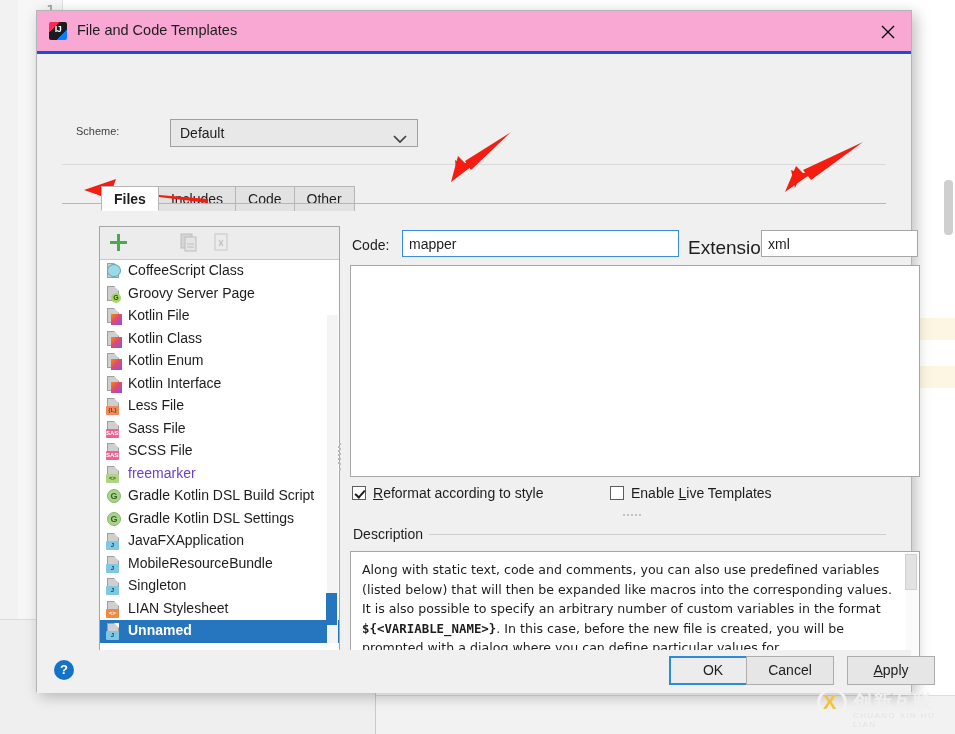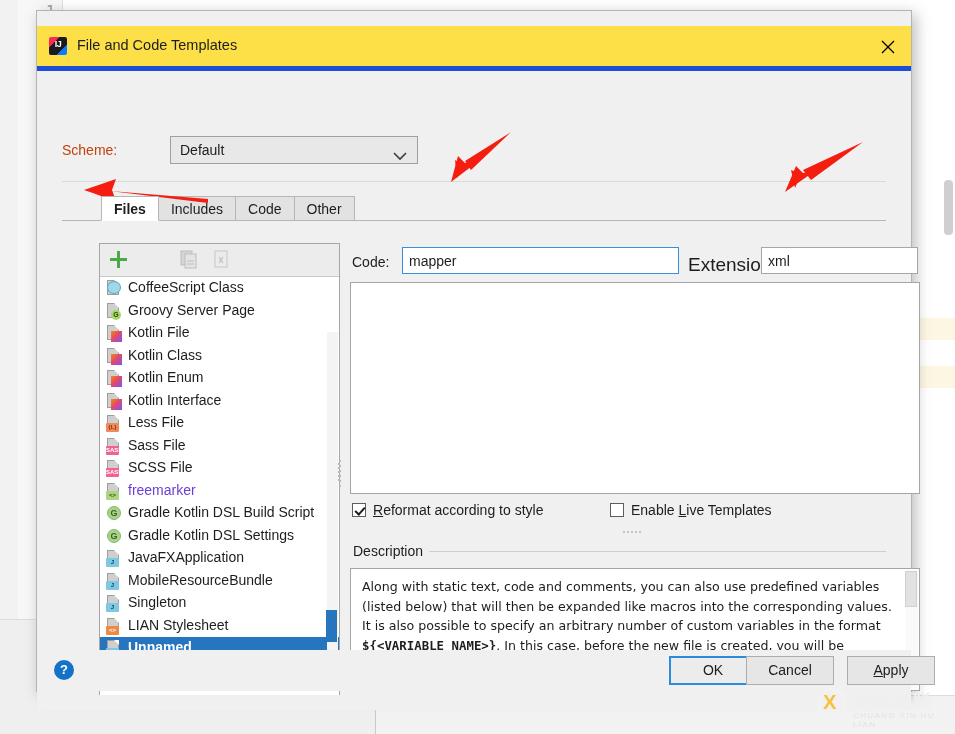--- a/index.html
+++ b/index.html
@@ -28,51 +28,51 @@
   .ide-bottom-strip{position:absolute;left:0;bottom:0;width:955px;height:38px;background:#f2f2f2;border-top:1px solid #dcdcdc;}
   .ide-bottom-left{position:absolute;left:0;bottom:0;width:375px;height:114px;background:#efefef;border-right:1px solid #c9c9c9;border-top:1px solid #dcdcdc;}
   .ide-scroll-v{position:absolute;right:2px;top:180px;width:9px;height:55px;background:#cfcfcf;border-radius:4px;}
 
   
   #dialog{
     position:absolute;left:36px;top:10px;width:874px;height:680px;
     background:#f0f0f0;border:1px solid #b4b4b4;
     box-shadow:4px 4px 14px rgba(0,0,0,0.26);
   }
-  .dlg-titlebar{position:relative;height:40px;background:#fde047;border-bottom:5px solid #1d4ed8;margin-top:15px;}
+  .dlg-titlebar{position:relative;height:40px;background:#f9a8d4;border-bottom:3px solid #1d4ed8;}
   .dlg-icon{
     position:absolute;left:12px;top:11px;width:18px;height:18px;border-radius:2px;
     background:linear-gradient(135deg,#fe2857 0%,#fe2857 28%,#1b1b1f 28%,#1b1b1f 72%,#087cfa 72%,#087cfa 100%);
     overflow:hidden;
   }
   .dlg-icon::after{
     content:"IJ";position:absolute;left:0;right:0;top:2px;text-align:center;
     font-family:"Liberation Sans",sans-serif;font-size:9px;font-weight:bold;color:#fff;letter-spacing:-0.5px;
   }
   .dlg-title{position:absolute;left:40px;top:11px;font-size:14.5px;color:#1d1d1d;}
   .dlg-close{
     position:absolute;right:0;top:0;width:46px;height:40px;cursor:pointer;
   }
   .dlg-close svg{position:absolute;left:15px;top:13px;}
 
   .dlg-body{position:relative;height:639px;background:#f0f0f0;}
 
   
-  .scheme-label{position:absolute;left:25px;top:71px;font-size:14px;color:#c2410c;}
+  .scheme-label{position:absolute;left:39px;top:71px;font-size:11px;color:#404040;}
   .scheme-combo{
     position:absolute;left:133px;top:65px;width:248px;height:28px;
     background:#e8e8e8;border:1px solid #a0a0a0;box-sizing:border-box;cursor:pointer;
   }
   .scheme-combo .val{position:absolute;left:9px;top:5px;font-size:14px;color:#1d1d1d;}
   .scheme-combo .chev{position:absolute;right:10px;top:10px;}
 
   .hr-under-scheme{position:absolute;left:25px;right:25px;top:110px;height:1px;background:#dadada;}
 
   
-  .tabs{position:absolute;left:64px;top:125px;height:26px;}
+  .tabs{position:absolute;left:64px;top:132px;height:26px;}
   .tab{
     position:relative;float:left;height:25px;line-height:25px;padding:0 12px;
     font-size:14px;color:#1d1d1d;background:#e2e2e2;border:1px solid #b6b6b6;
     border-bottom:none;margin-right:-1px;cursor:pointer;box-sizing:border-box;
   }
   .tab.active{background:#ffffff;font-weight:bold;border-bottom:1px solid #ffffff;z-index:3;}
   .tabs-line{position:absolute;left:25px;right:25px;top:149px;height:1px;background:#b6b6b6;}
 
   
   .list-panel{

